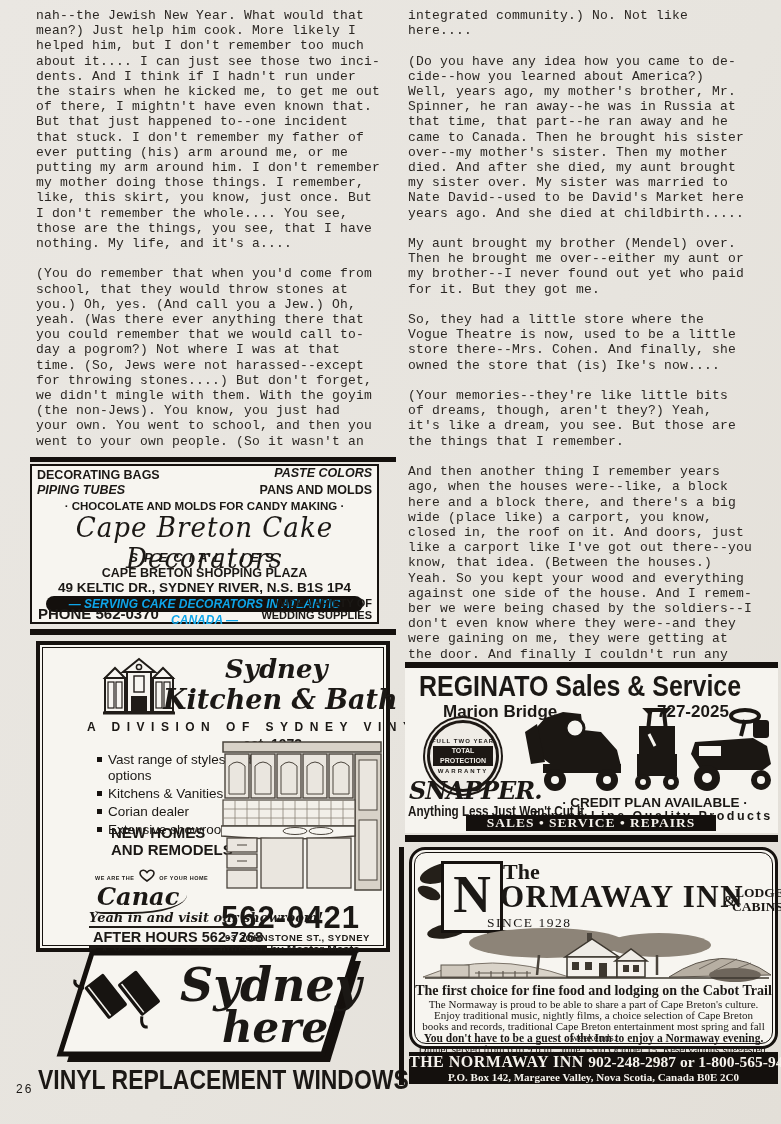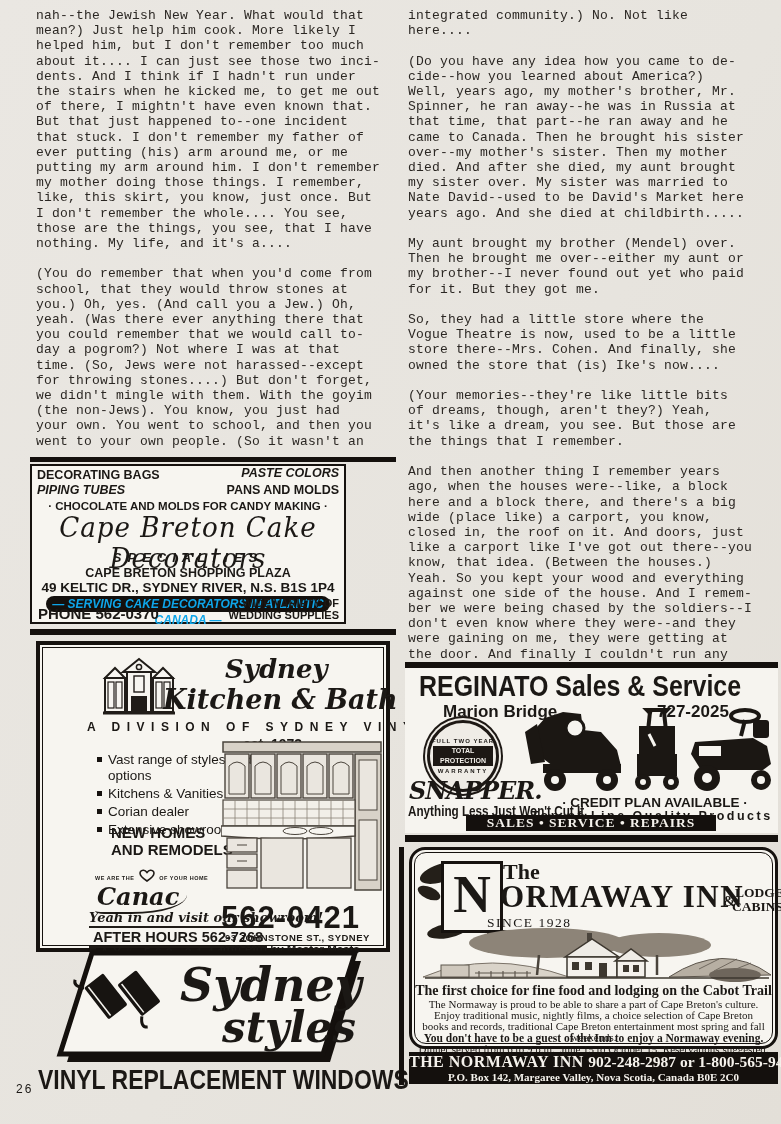--- a/index.html
+++ b/index.html
@@ -120,21 +120,21 @@
 like a carport like I've got out there--you
 know, that idea. (Between the houses.)
 Yeah. So you kept your wood and everything
 against one side of the house. And I remem-
 ber we were being chased by the soldiers--I
 don't even know where they were--and they
 were gaining on me, they were getting at
 the door. And finally I couldn't run any</div>
 
   <div class="bar" style="left:30px;top:457px;width:366px;height:5px;"></div>
-  <div class="adbox" style="left:30px;top:464px;width:316px;height:160px;">
+  <div class="adbox" style="left:30px;top:464px;width:349px;height:160px;">
     <div class="cake-line" style="left:5px;top:2px;">DECORATING BAGS</div>
     <div class="cake-line i rt" style="right:5px;top:0;margin-left:8px;">PASTE COLORS</div>
     <div class="cake-line i" style="left:5px;top:17px;">PIPING TUBES</div>
     <div class="cake-line rt" style="right:5px;top:17px;margin-left:34px;">PANS AND MOLDS</div>
     <div class="cake-line ctr" style="left:0;right:0;top:34px;font-size:11.5px;">· CHOCOLATE AND MOLDS FOR CANDY MAKING ·</div>
     <div class="cake-script" style="top:46px;">Cape Breton Cake Decorators</div>
     <div class="cake-line ctr i" style="left:0;right:0;top:84px;font-size:13px;letter-spacing:6px;">SPECIALTIES</div>
     <div class="cake-line ctr" style="left:0;right:0;top:100px;font-size:12.5px;">CAPE BRETON SHOPPING PLAZA</div>
     <div class="cake-line ctr" style="left:0;right:0;top:114px;font-size:13.5px;text-align:center;">49 KELTIC DR., SYDNEY RIVER, N.S. B1S 1P4</div>
     <div class="cake-pill" style="top:130px;">— SERVING CAKE DECORATORS IN ATLANTIC CANADA —</div>
@@ -262,21 +262,21 @@
     <g transform="rotate(-38 70 58)">
       <rect x="50" y="22" width="24" height="40" rx="2" fill="#171411"></rect>
       <rect x="78" y="40" width="24" height="40" rx="2" fill="#171411"></rect>
       <line x1="54" y1="24" x2="54" y2="60" stroke="#f7f5f0" stroke-width="1.5"></line>
       <line x1="82" y1="42" x2="82" y2="78" stroke="#f7f5f0" stroke-width="1.5"></line>
       <path d="M50 22 q-8 -8 -2 -12" fill="none" stroke="#171411" stroke-width="3"></path>
       <path d="M78 80 q-8 8 -2 12" fill="none" stroke="#171411" stroke-width="3"></path>
     </g>
   </svg>
   <div class="abs dserif b i nw" style="left:180px;top:958px;font-size:46px;">Sydney</div>
-  <div class="abs dserif b i nw" style="left:222px;top:1003px;font-size:42px;">styles</div>
+  <div class="abs dserif b i nw" style="left:222px;top:1003px;font-size:42px;">here</div>
   <div class="abs b nw cond" style="left:38px;top:1064px;font-size:28px;transform:scaleX(.82);letter-spacing:0;">VINYL REPLACEMENT WINDOWS</div>
   <div class="abs" style="left:16px;top:1082px;font-size:12px;letter-spacing:2px;">26</div>
 
   <div class="bar" style="left:405px;top:662px;width:373px;height:6px;"></div>
   <div class="abs" style="left:405px;top:668px;width:373px;height:165px;background:#f6f4ef;">
     <div class="abs b nw cond" style="left:14px;top:2px;font-size:29px;transform:scaleX(.86);">REGINATO Sales &amp; Service</div>
     <div class="abs b nw" style="left:38px;top:34px;font-size:17px;">Marion Bridge</div>
     <div class="abs b nw" style="left:252px;top:34px;font-size:17px;">727-2025</div>
     <div class="badge" style="left:22px;top:52px;">
       <div class="t1">FULL TWO YEAR</div>

